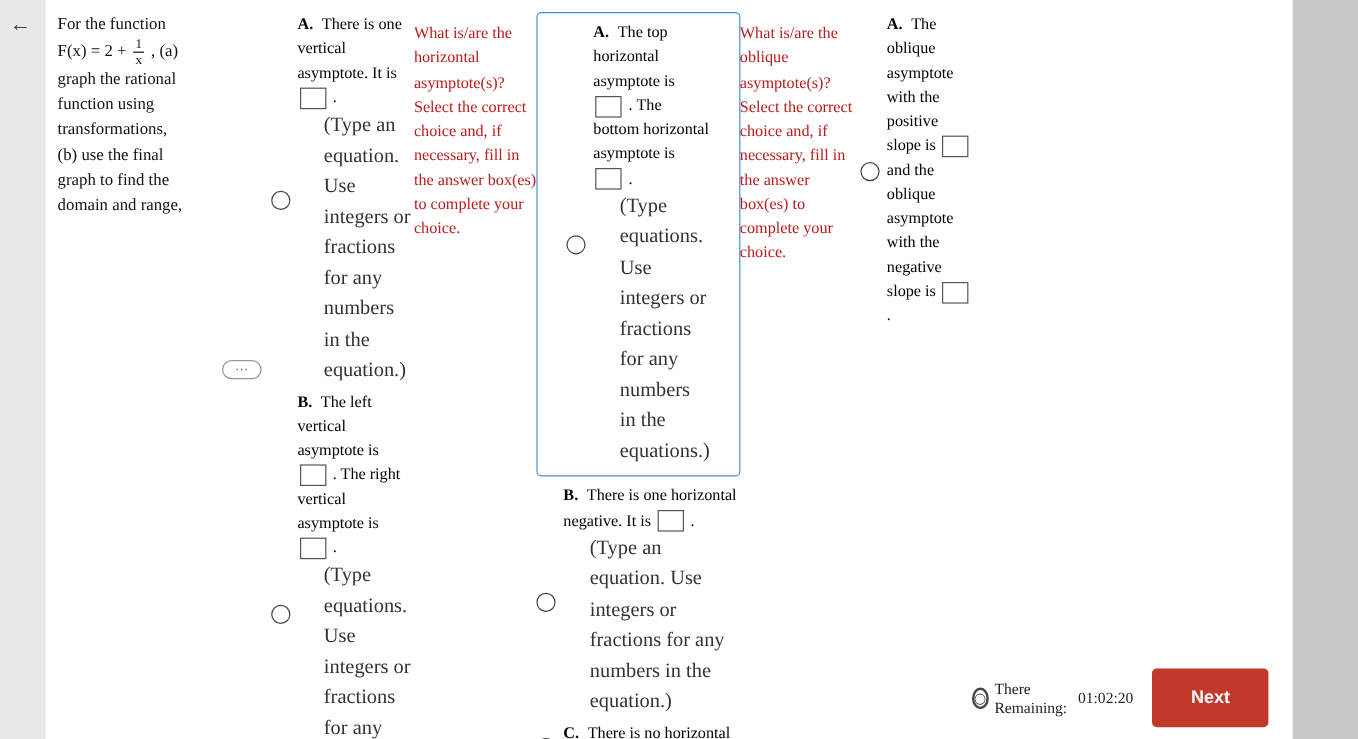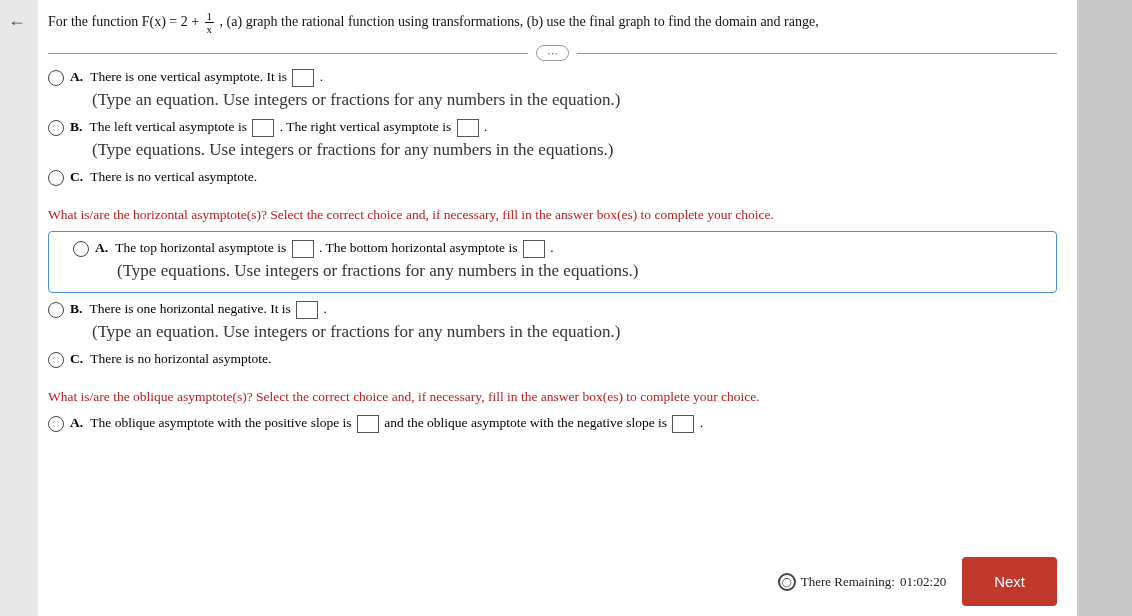--- a/index.html
+++ b/index.html
@@ -22,21 +22,21 @@
       padding-left: 8px;
       color: #444;
       font-size: 18px;
     }
 
     .main-content {
       flex: 1;
       background: #fff;
       padding: 10px 20px 10px 10px;
       display: flex;
-      flex-direction: column;
+      flex-direction: row;
       position: relative;
     }
 
     .question-header {
       font-size: 14px;
       line-height: 1.5;
       color: #111;
       margin-bottom: 4px;
       padding-right: 20px;
     }
@@ -64,21 +64,21 @@
       margin: 0 8px;
       cursor: pointer;
     }
 
     .section {
       margin-bottom: 6px;
     }
 
     .option-row {
       display: flex;
-      align-items: flex-start;
+      align-items: center;
       margin-bottom: 4px;
       font-size: 13.5px;
       line-height: 1.5;
     }
 
     .radio-circle {
       width: 16px;
       height: 16px;
       border: 1.5px solid #444;
       border-radius: 50%;
@@ -157,21 +157,21 @@
     }
 
     .next-btn {
       background: #c0392b;
       color: #fff;
       border: none;
       border-radius: 4px;
       padding: 16px 32px;
       font-size: 15px;
       cursor: pointer;
-      font-weight: 400;
+      font-weight: 700;
     }
 
     .right-panel {
       width: 55px;
       background: #c8c8c8;
       display: flex;
       flex-direction: column;
       align-items: center;
     }
 

